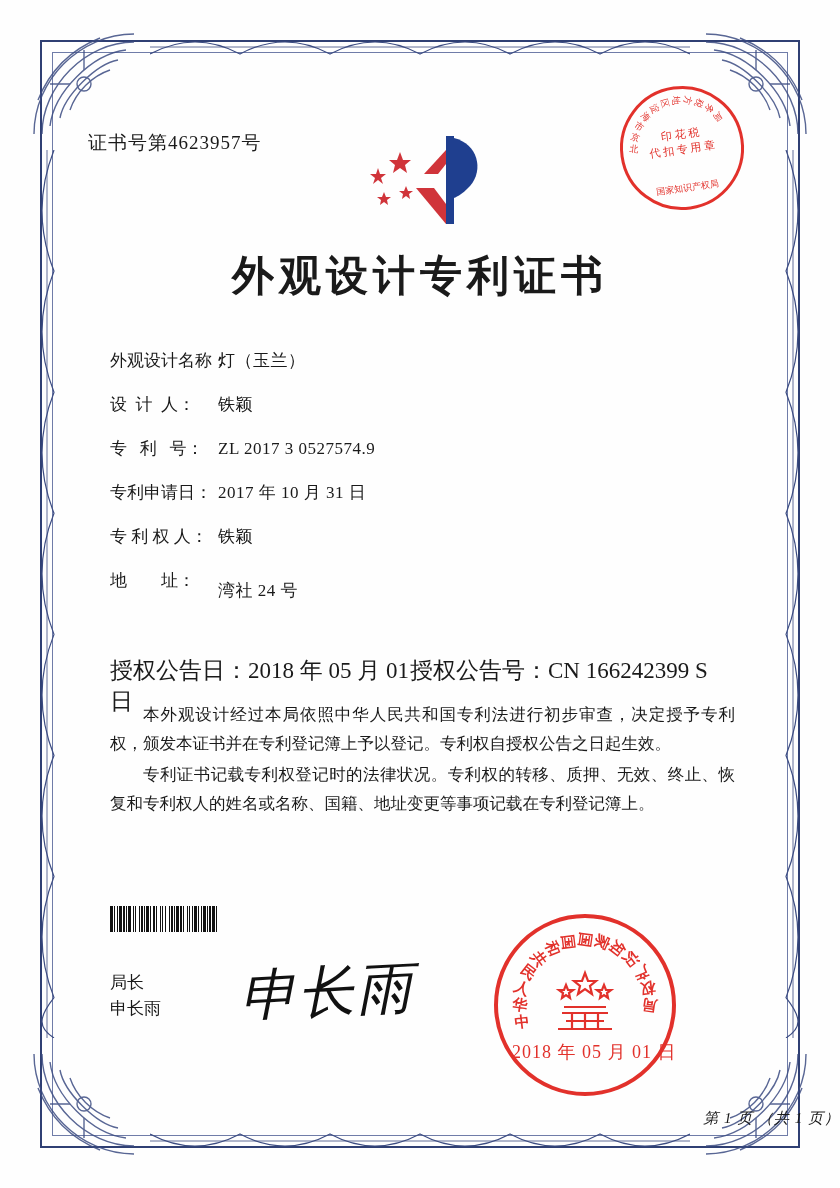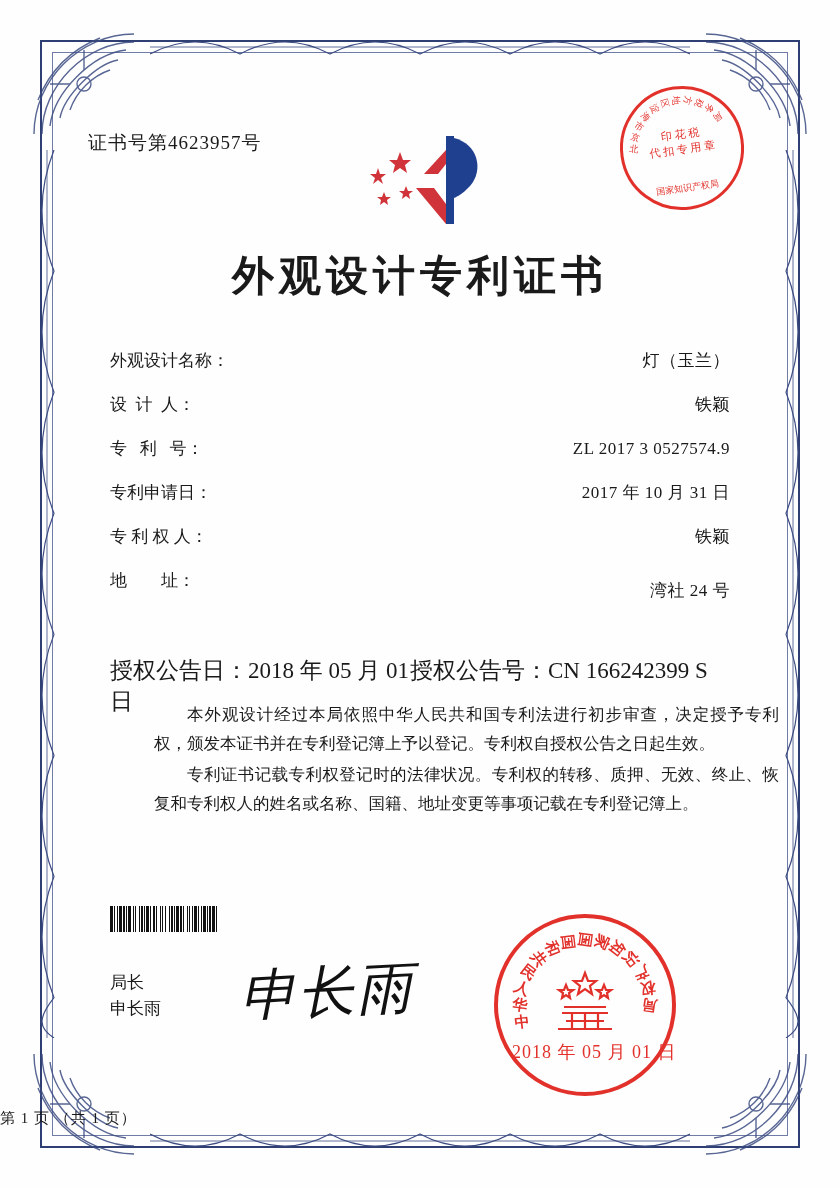--- a/index.html
+++ b/index.html
@@ -103,33 +103,33 @@
     font-size:17px;line-height:18px;
   }
   .field{
     display:flex;align-items:flex-start;margin-bottom:26px;
   }
   .field .lbl{
     width:108px;flex:0 0 108px;
     letter-spacing:0px;
     white-space:pre;
   }
-  .field .val{flex:1;letter-spacing:.5px;text-align:right;}
+  .field .val{flex:1;letter-spacing:.5px;}
   .field .val .l2{display:block;margin-top:10px;}
 
   .grant-row{
     position:absolute;left:110px;top:655px;width:640px;
     font-size:23px;display:flex;
   }
   .grant-row .g1{width:300px;}
   .grant-row .g2{flex:1;}
 
   .paras{
     position:absolute;left:110px;top:700px;width:625px;
-    font-size:16.5px;line-height:29px;text-align:justify;margin-left:44px;
+    font-size:16.5px;line-height:29px;text-align:justify;
   }
   .paras p{margin:0 0 2px 0;text-indent:2em;}
 
   .barcode{
     position:absolute;left:110px;top:906px;
     height:26px;width:192px;
     display:flex;align-items:stretch;
   }
   .barcode i{display:block;height:100%;background:#111;}
 
@@ -163,21 +163,21 @@
   }
 
   .date-stamp{
     position:absolute;left:512px;top:1040px;
     color:#e2312b;font-size:18px;letter-spacing:1px;
     font-family:"Liberation Serif","DejaVu Serif",serif;
   }
 
   .footer{
     position:absolute;left:0;right:0;bottom:60px;
-    text-align:left;font-size:15px;letter-spacing:1px;
+    text-align:right;font-size:15px;letter-spacing:1px;font-style:italic;
   }
 </style>
 </head>
 <body>
 
 <div class="page">
 
   <div class="frame-outer"></div>
   <div class="frame-inner"></div>
 

